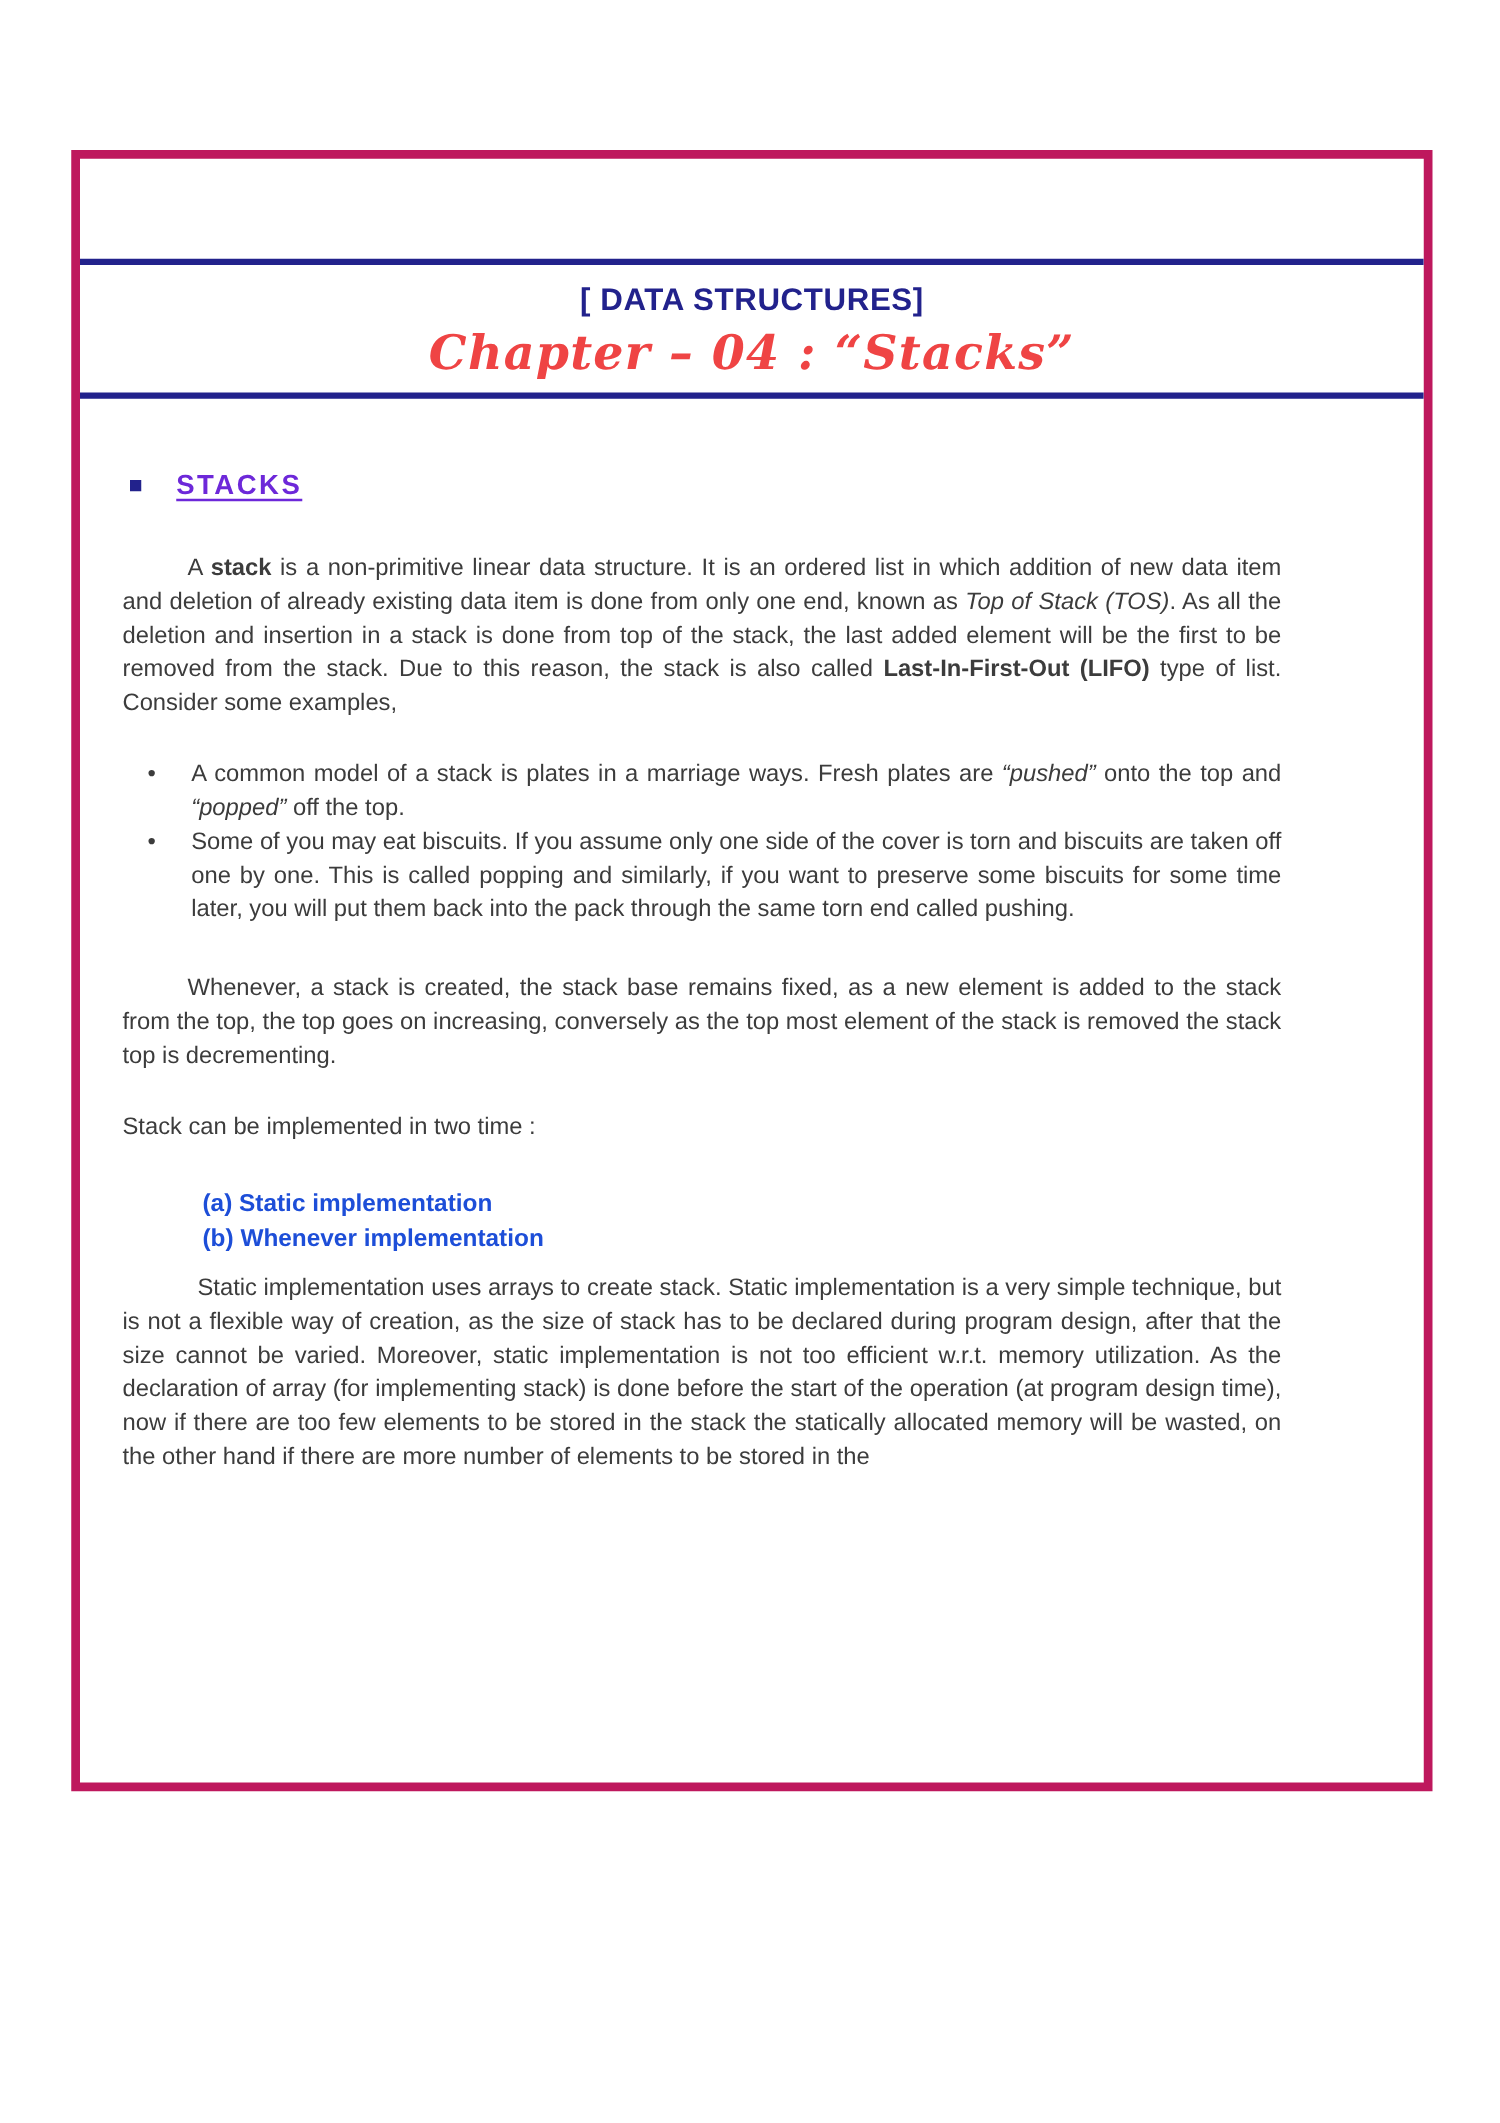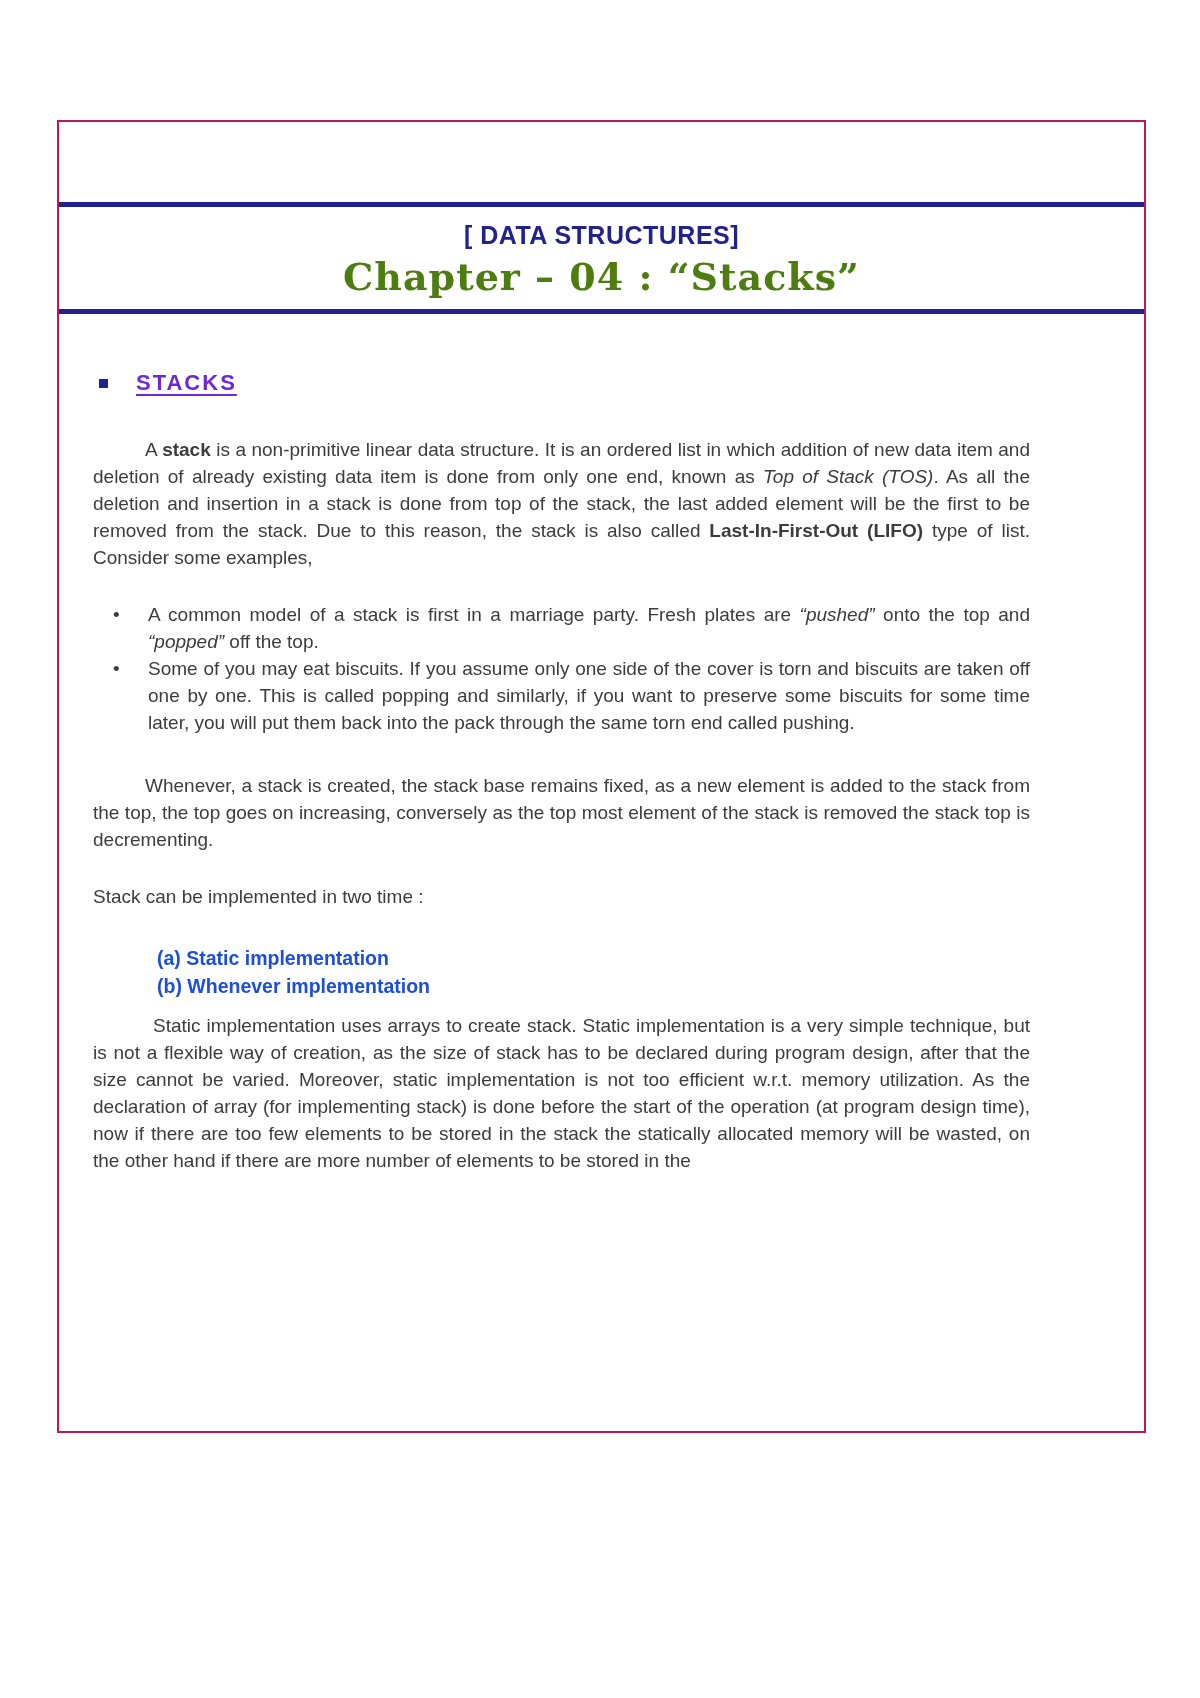--- a/index.html
+++ b/index.html
@@ -14,43 +14,44 @@
     height: 1698px;
     background: #ffffff;
     overflow: hidden;
   }
   .doc-box {
     position: absolute;
     left: 57px;
     top: 120px;
     width: 1089px;
     height: 1313px;
-    border: 2px solid #be185d;
+    border: 7px solid #be185d;
     box-sizing: border-box;
     background: #ffffff;
     overflow: hidden;
   }
   .header-space { height: 80px; }
   .rule {
     height: 5px;
     background: #22228c;
   }
   .header {
     text-align: center;
     padding: 14px 0 10px;
   }
   .series-title {
     color: #22228c;
     font-weight: bold;
     font-size: 25px;
     letter-spacing: 0.5px;
   }
   .chapter-title {
-    color: #4d7c0f;
+    color: #ef4444;
     font-family: "DejaVu Serif", serif;
+    font-style: italic;
     font-weight: bold;
     font-size: 38px;
     margin-top: 4px;
     letter-spacing: 1px;
   }
   .content {
     padding: 46px 114px 0 34px;
     color: #3c3c3c;
   }
   .h1 {
@@ -154,21 +155,21 @@
       <div class="h1">
         <span class="sq"></span>
         <span class="h1-text">STACKS</span>
       </div>
 
       <p class="para indent"><span>A </span><span style="font-weight: bold;">stack</span><span> is a non-primitive linear data structure. It is an ordered list in which addition of new data item and deletion of already existing data item is done from only one end, known as </span><span style="font-style: italic;">Top of Stack (TOS)</span><span>. As all the deletion and insertion in a stack is done from top of the stack, the last added element will be the first to be removed from the stack. Due to this reason, the stack is also called </span><span style="font-weight: bold;">Last-In-First-Out (LIFO)</span><span> type of list. Consider some examples,</span></p>
 
       <div class="bullets">
         <div class="bullet-item">
           <span class="dot">•</span>
-          <span class="bullet-text"><span>A common model of a stack is first in a marriage party. Fresh plates are </span><span style="font-style: italic;">“pushed”</span><span> onto the top and </span><span style="font-style: italic;">“popped”</span><span> off the top.</span></span>
+          <span class="bullet-text"><span>A common model of a stack is plates in a marriage ways. Fresh plates are </span><span style="font-style: italic;">“pushed”</span><span> onto the top and </span><span style="font-style: italic;">“popped”</span><span> off the top.</span></span>
         </div>
         <div class="bullet-item">
           <span class="dot">•</span>
           <span class="bullet-text"><span>Some of you may eat biscuits. If you assume only one side of the cover is torn and biscuits are taken off one by one. This is called popping and similarly, if you want to preserve some biscuits for some time later, you will put them back into the pack through the same torn end called pushing.</span></span>
         </div>
       </div>
 
       <p class="para indent"><span>Whenever, a stack is created, the stack base remains fixed, as a new element is added to the stack from the top, the top goes on increasing, conversely as the top most element of the stack is removed the stack top is decrementing.</span></p>
 
 

